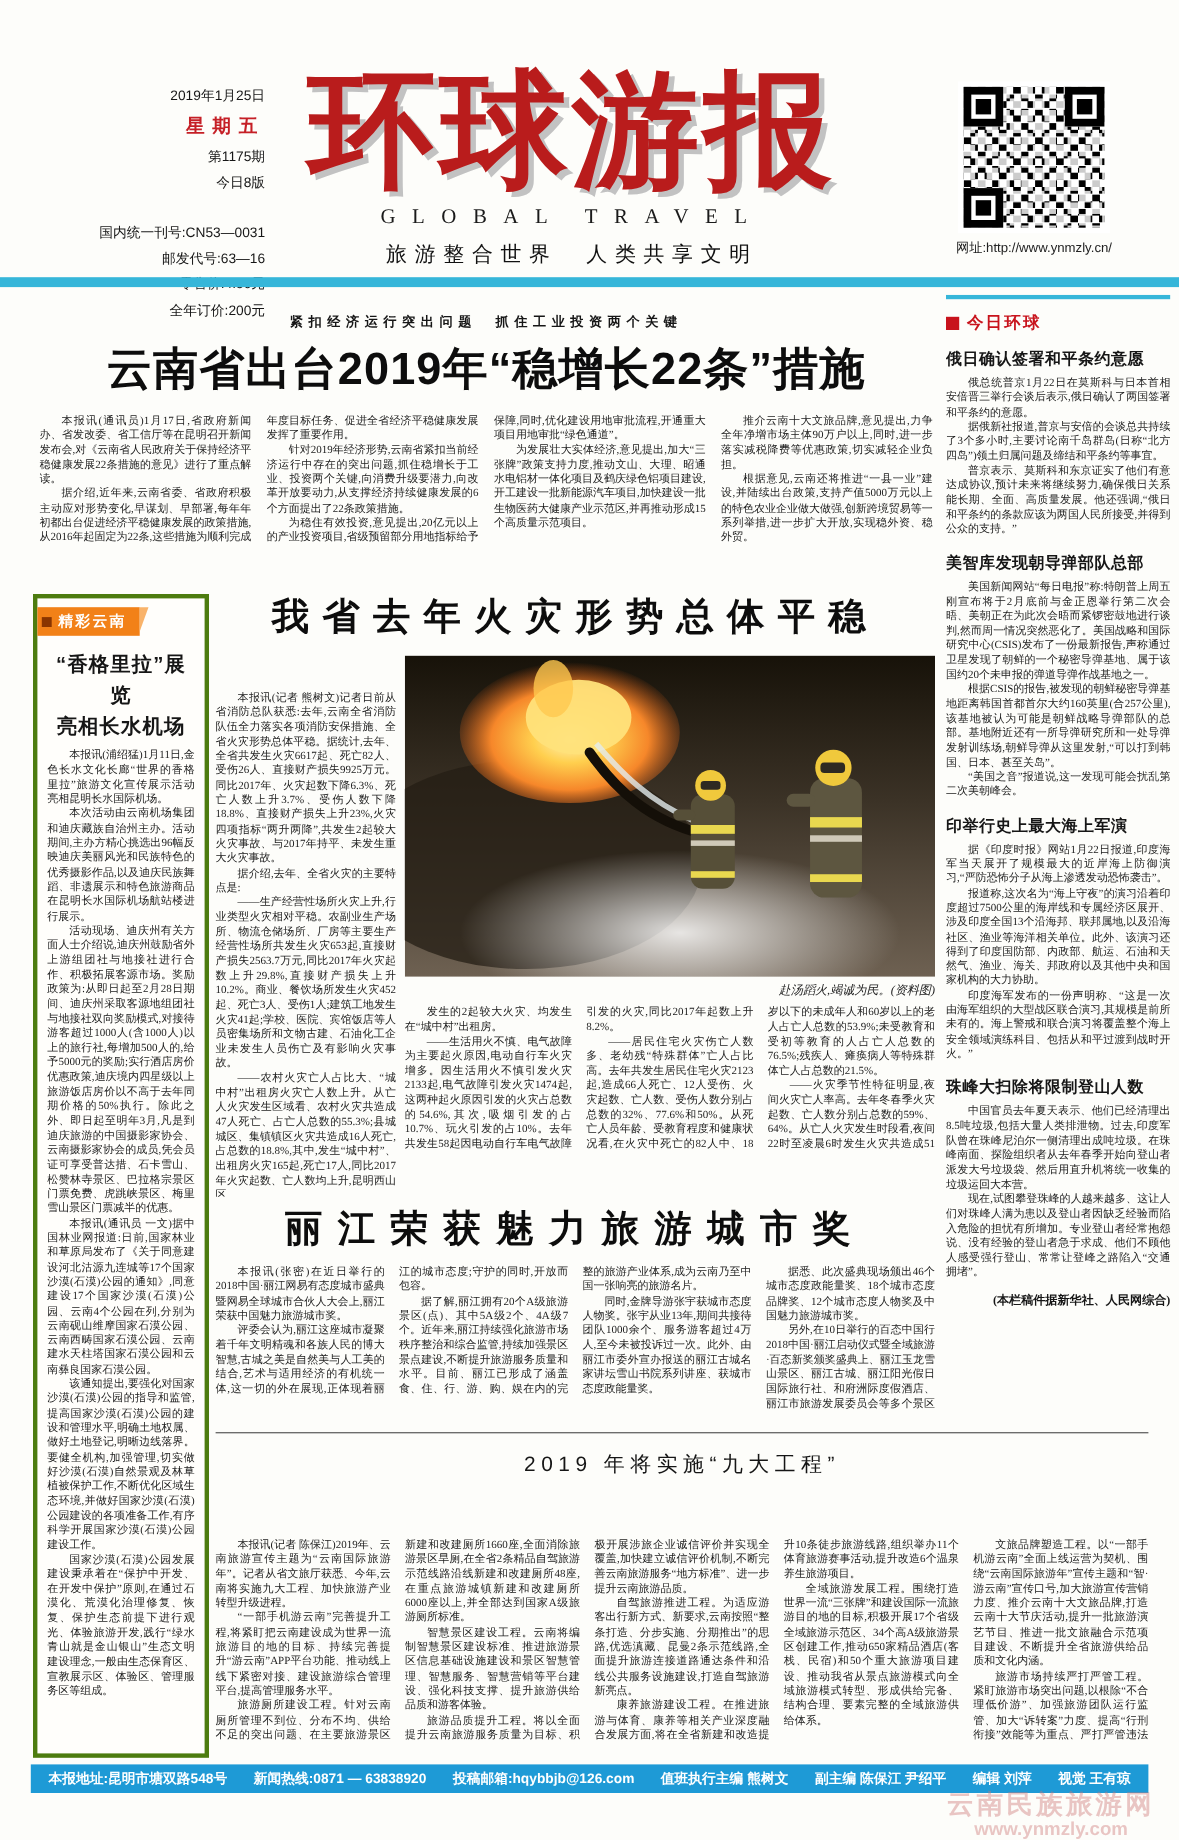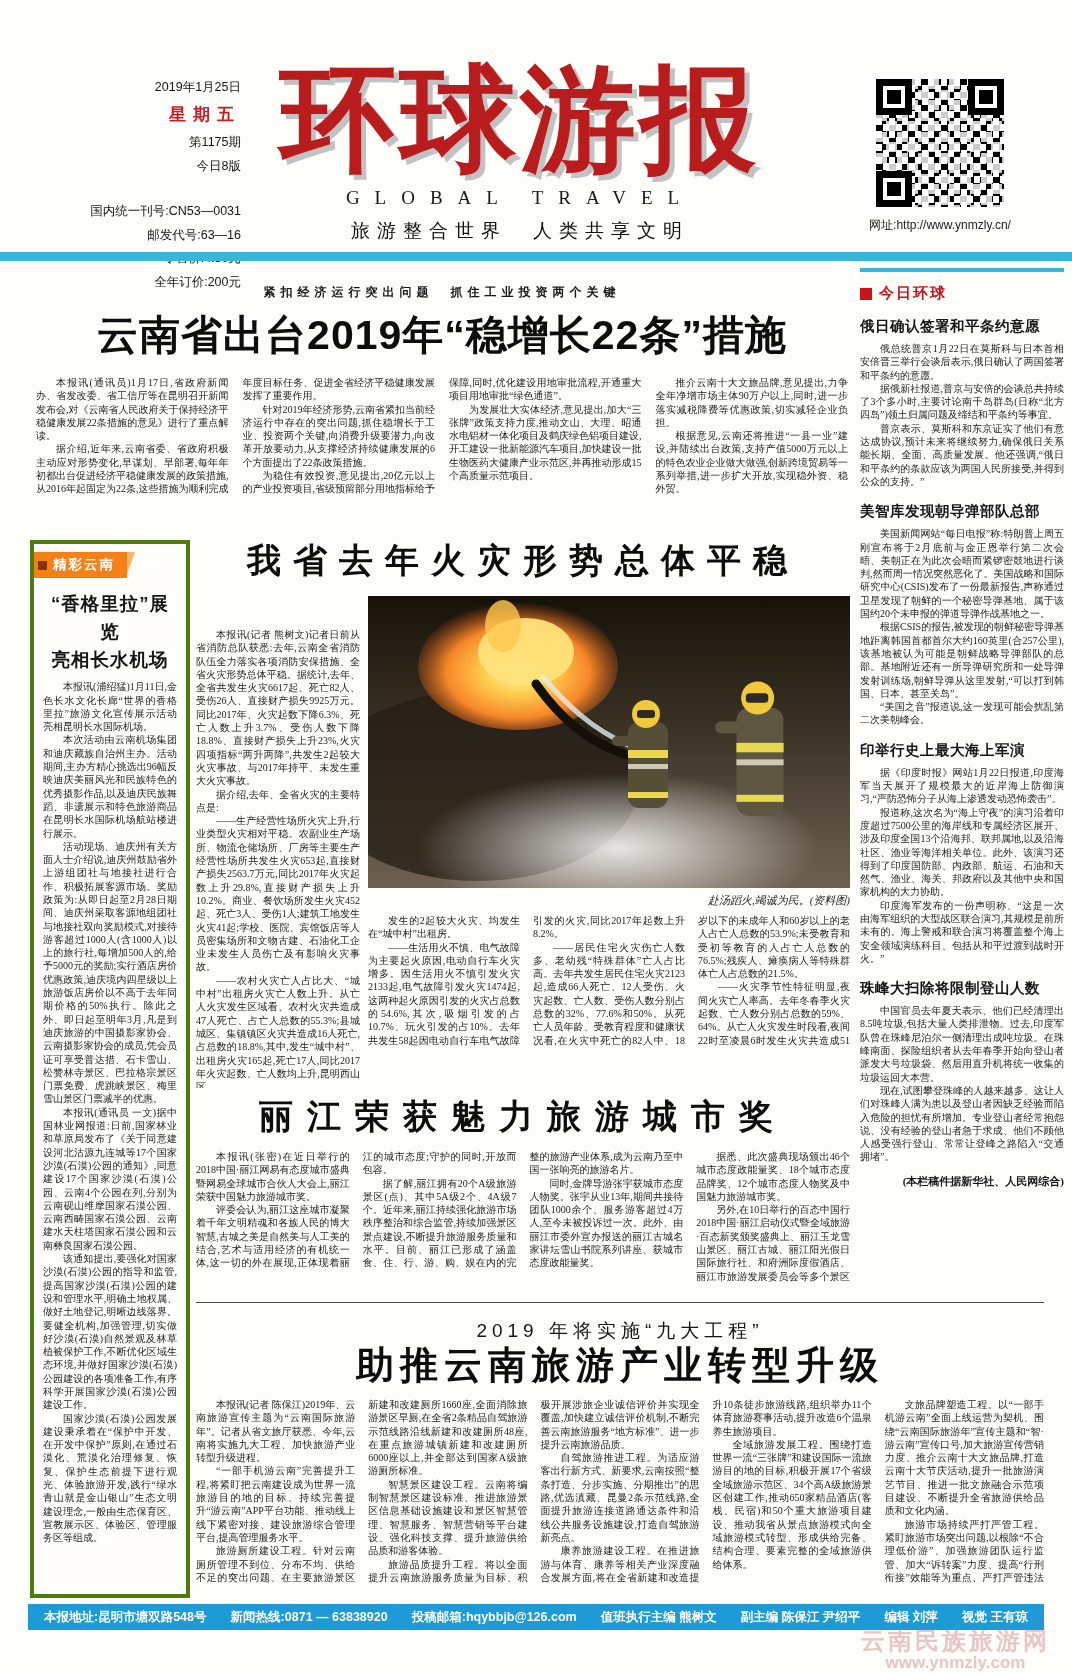--- a/index.html
+++ b/index.html
@@ -258,21 +258,20 @@
       <p>评委会认为,丽江这座城市凝聚着千年文明精魂和各族人民的博大智慧,古城之美是自然美与人工美的结合,艺术与适用经济的有机统一体,这一切的外在展现,正体现着丽江的城市态度;守护的同时,开放而包容。</p>
       <p>据了解,丽江拥有20个A级旅游景区(点)、其中5A级2个、4A级7个。近年来,丽江持续强化旅游市场秩序整治和综合监管,持续加强景区景点建设,不断提升旅游服务质量和水平。目前、丽江已形成了涵盖食、住、行、游、购、娱在内的完整的旅游产业体系,成为云南乃至中国一张响亮的旅游名片。</p>
       <p>同时,金牌导游张宇获城市态度人物奖。张宇从业13年,期间共接待团队1000余个、服务游客超过4万人,至今未被投诉过一次。此外、由丽江市委外宣办报送的丽江古城名家讲坛雪山书院系列讲座、获城市态度政能量奖。</p>
       <p>据悉、此次盛典现场颁出46个城市态度政能量奖、18个城市态度品牌奖、12个城市态度人物奖及中国魅力旅游城市奖。</p>
       <p>另外,在10日举行的百态中国行2018中国·丽江启动仪式暨全域旅游·百态新奖颁奖盛典上、丽江玉龙雪山景区、丽江古城、丽江阳光假日国际旅行社、和府洲际度假酒店、丽江市旅游发展委员会等多个景区景点、旅行社、酒店等分别获得云南最受欢迎景区景点、云南最佳酒店、云南旅游发展贡献奖等奖项。</p>
     </div>
 
   <div class="divider"></div>
 
   <div class="jd-kicker">2019 年将实施“九大工程”</div>
-  <h2 class="jd-head headline" style="margin:0;">助推云南旅游产业转型升级</h2>
   <div class="jd-cols bodytext">
       <p>本报讯(记者 陈保江)2019年、云南旅游宣传主题为“云南国际旅游年”。记者从省文旅厅获悉、今年,云南将实施九大工程、加快旅游产业转型升级进程。</p>
       <p>“一部手机游云南”完善提升工程,将紧盯把云南建设成为世界一流旅游目的地的目标、持续完善提升“游云南”APP平台功能、推动线上线下紧密对接、建设旅游综合管理平台,提高管理服务水平。</p>
       <p>旅游厕所建设工程。针对云南厕所管理不到位、分布不均、供给不足的突出问题、在主要旅游景区新建和改建厕所1660座,全面消除旅游景区旱厕,在全省2条精品自驾旅游示范线路沿线新建和改建厕所48座,在重点旅游城镇新建和改建厕所6000座以上,并全部达到国家A级旅游厕所标准。</p>
       <p>智慧景区建设工程。云南将编制智慧景区建设标准、推进旅游景区信息基础设施建设和景区智慧管理、智慧服务、智慧营销等平台建设、强化科技支撑、提升旅游供给品质和游客体验。</p>
       <p>旅游品质提升工程。将以全面提升云南旅游服务质量为目标、积极开展涉旅企业诚信评价并实现全覆盖,加快建立诚信评价机制,不断完善云南旅游服务“地方标准”、进一步提升云南旅游品质。</p>
       <p>自驾旅游推进工程。为适应游客出行新方式、新要求,云南按照“整条打造、分步实施、分期推出”的思路,优选滇藏、昆曼2条示范线路,全面提升旅游连接道路通达条件和沿线公共服务设施建设,打造自驾旅游新亮点。</p>
       <p>康养旅游建设工程。在推进旅游与体育、康养等相关产业深度融合发展方面,将在全省新建和改造提升10条徒步旅游线路,组织举办11个体育旅游赛事活动,提升改造6个温泉养生旅游项目。</p>
       <p>全域旅游发展工程。围绕打造世界一流“三张牌”和建设国际一流旅游目的地的目标,积极开展17个省级全域旅游示范区、34个高A级旅游景区创建工作,推动650家精品酒店(客栈、民宿)和50个重大旅游项目建设、推动我省从景点旅游模式向全域旅游模式转型、形成供给完备、结构合理、要素完整的全域旅游供给体系。</p>
       <p>文旅品牌塑造工程。以“一部手机游云南”全面上线运营为契机、围绕“云南国际旅游年”宣传主题和“智·游云南”宣传口号,加大旅游宣传营销力度、推介云南十大文旅品牌,打造云南十大节庆活动,提升一批旅游演艺节目、推进一批文旅融合示范项目建设、不断提升全省旅游供给品质和文化内涵。</p>

